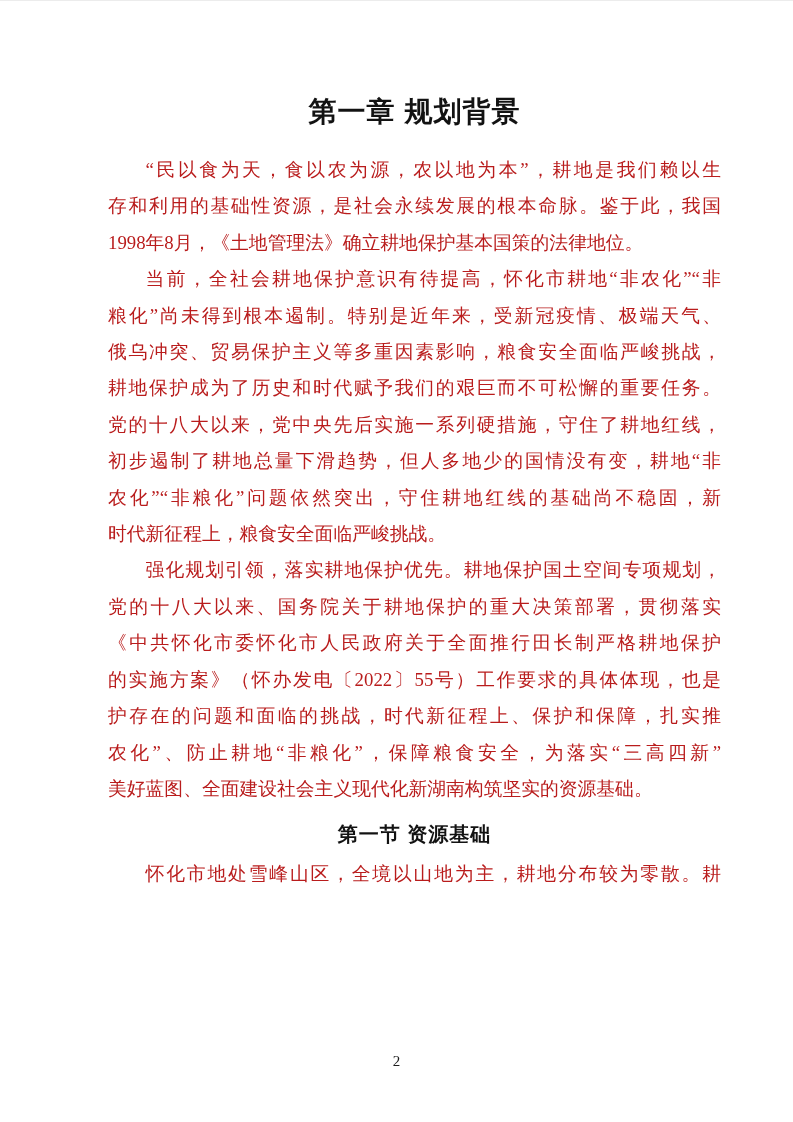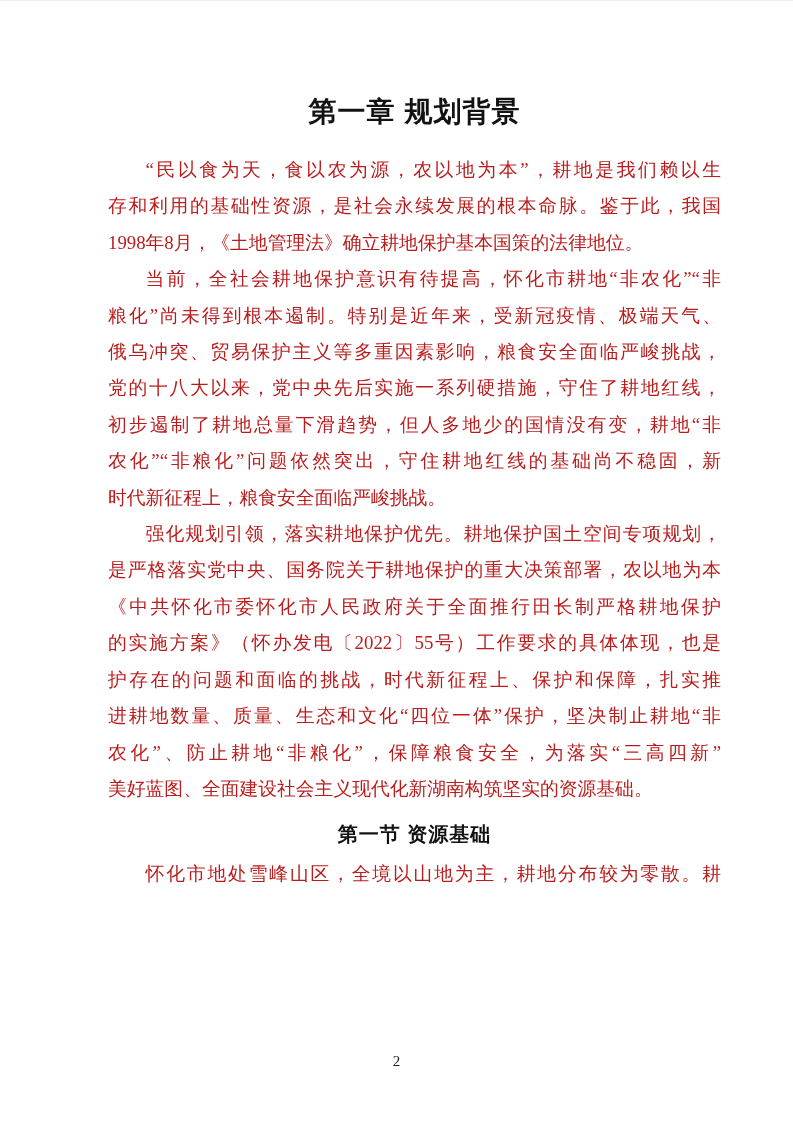--- a/index.html
+++ b/index.html
@@ -85,32 +85,32 @@
   <div class="body-text before-section">
       <div class="paragraph">
         <div class="line indent stretch">“民以食为天，食以农为源，农以地为本”，耕地是我们赖以生</div>
         <div class="line stretch">存和利用的基础性资源，是社会永续发展的根本命脉。鉴于此，我国</div>
         <div class="line">1998年8月，《土地管理法》确立耕地保护基本国策的法律地位。</div>
       </div>
       <div class="paragraph">
         <div class="line indent stretch">当前，全社会耕地保护意识有待提高，怀化市耕地“非农化”“非</div>
         <div class="line stretch">粮化”尚未得到根本遏制。特别是近年来，受新冠疫情、极端天气、</div>
         <div class="line stretch">俄乌冲突、贸易保护主义等多重因素影响，粮食安全面临严峻挑战，</div>
+        <div class="line stretch">耕地保护成为了历史和时代赋予我们的艰巨而不可松懈的重要任务。</div>
         <div class="line stretch">党的十八大以来，党中央先后实施一系列硬措施，守住了耕地红线，</div>
         <div class="line stretch">初步遏制了耕地总量下滑趋势，但人多地少的国情没有变，耕地“非</div>
         <div class="line stretch">农化”“非粮化”问题依然突出，守住耕地红线的基础尚不稳固，新</div>
         <div class="line">时代新征程上，粮食安全面临严峻挑战。</div>
       </div>
       <div class="paragraph">
         <div class="line indent stretch">强化规划引领，落实耕地保护优先。耕地保护国土空间专项规划，</div>
-        <div class="line stretch">是严格落实党中央、国务院关于耕地保护的重大决策部署，农以地为本</div>
+        <div class="line stretch">党的十八大以来、国务院关于耕地保护的重大决策部署，贯彻落实</div>
         <div class="line stretch">《中共怀化市委怀化市人民政府关于全面推行田长制严格耕地保护</div>
         <div class="line stretch">的实施方案》（怀办发电〔2022〕55号）工作要求的具体体现，也是</div>
         <div class="line stretch">护存在的问题和面临的挑战，时代新征程上、保护和保障，扎实推</div>
-        <div class="line stretch">进耕地数量、质量、生态和文化“四位一体”保护，坚决制止耕地“非</div>
         <div class="line stretch">农化”、防止耕地“非粮化”，保障粮食安全，为落实“三高四新”</div>
         <div class="line">美好蓝图、全面建设社会主义现代化新湖南构筑坚实的资源基础。</div>
       </div>
     </div>
 
   <h2 class="section-title">第一节 资源基础</h2>
 
   <div class="body-text after-section">
       <div class="paragraph">
         <div class="line indent stretch">怀化市地处雪峰山区，全境以山地为主，耕地分布较为零散。耕</div>

